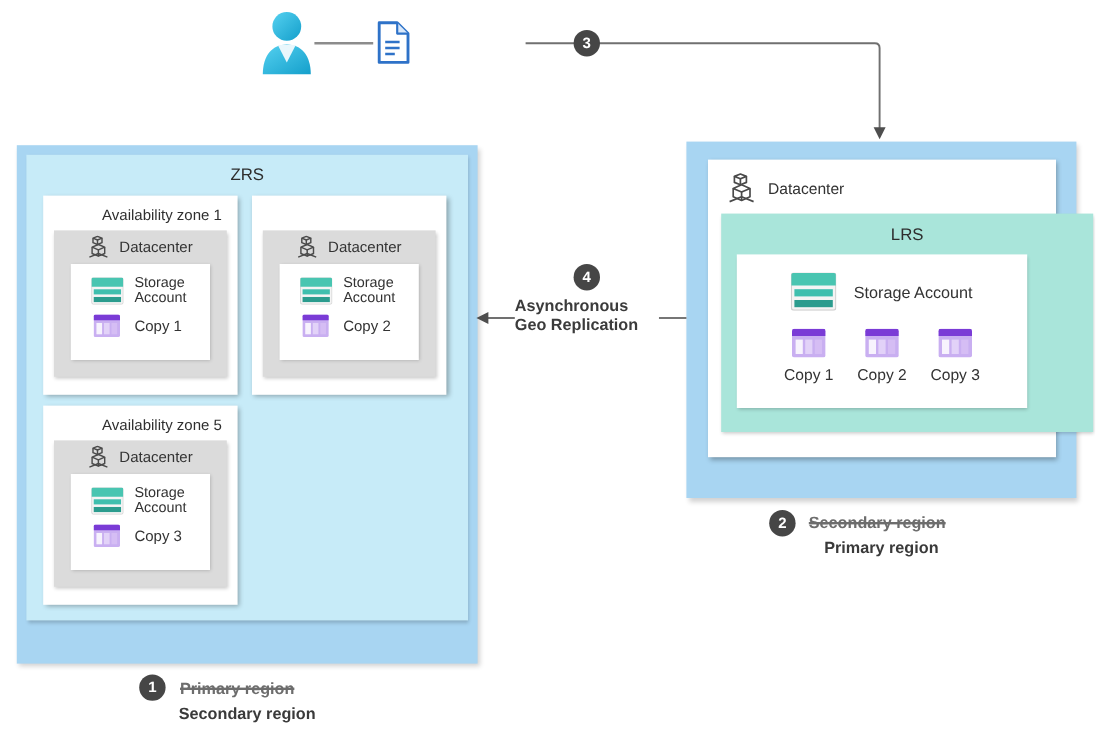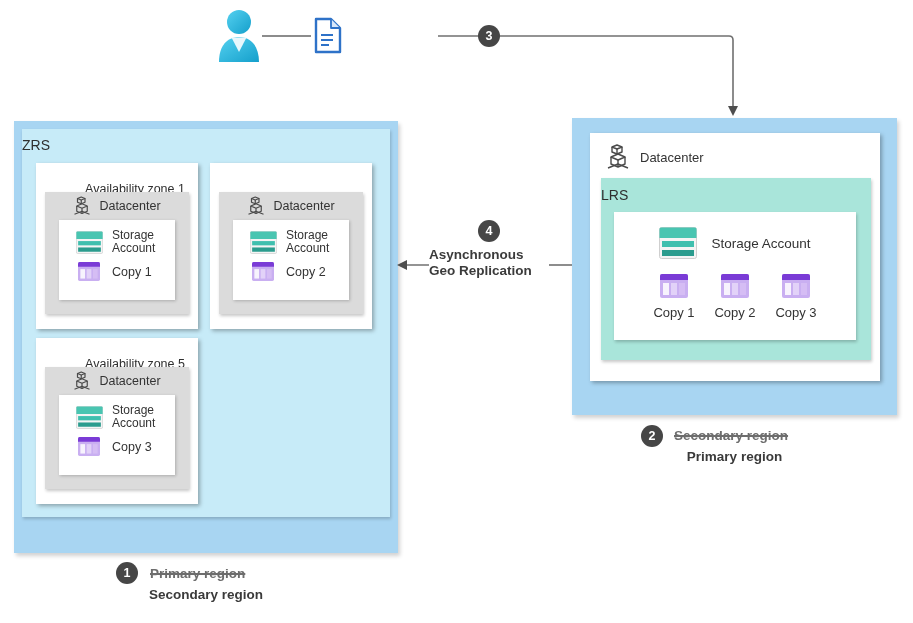--- a/index.html
+++ b/index.html
@@ -32,37 +32,37 @@
   .region-box{position:absolute;background:var(--c-region-fill);
     box-shadow:2px 3px 4px rgba(0,0,0,0.18);z-index:1;}
   .box-right{left:572px;top:118px;width:325px;height:297px;}
   .box-left{left:14px;top:121px;width:384px;height:432px;}
 
   .white-panel{position:absolute;background:#fff;box-shadow:2px 2px 4px rgba(0,0,0,0.3);}
   .rp-white{left:18px;top:15px;width:290px;height:248px;}
   .dc-header{display:flex;align-items:center;gap:10px;padding:11px 0 0 16px;}
   .dc-header .label{font-size:13px;color:#333;}
 
-  .teal-panel{position:absolute;left:11px;top:45px;width:270px;height:182px;
+  .teal-panel{position:absolute;left:11px;top:45px;width:310px;height:182px;
     background:var(--c-lrs-panel-fill);box-shadow:1px 2px 3px rgba(0,0,0,0.22);}
-  .panel-title{text-align:left;font-size:14px;color:#2e2e2e;padding-top:9px;}
+  .panel-title{text-align:center;font-size:14px;color:#2e2e2e;padding-top:9px;}
   .teal-inner{position:absolute;left:13px;top:34px;width:242px;height:128px;
     background:#fff;box-shadow:1px 2px 3px rgba(0,0,0,0.22);}
   .storage-row{display:flex;align-items:center;justify-content:center;gap:14px;margin-top:15px;}
   .storage-row .label{font-size:13.5px;color:#333;}
   .copies-row{display:flex;justify-content:center;gap:17px;margin-top:15px;}
   .copy-item{width:44px;display:flex;flex-direction:column;align-items:center;}
   .copy-item .label{font-size:13px;color:#333;margin-top:7px;white-space:nowrap;}
 
   
   .zrs-panel{position:absolute;left:8px;top:8px;width:368px;height:388px;
     background:var(--c-zrs-panel-fill);box-shadow:1px 2px 3px rgba(0,0,0,0.2);}
   .zone-card{position:absolute;width:162px;height:166px;background:#fff;
     box-shadow:2px 2px 4px rgba(0,0,0,0.3);}
-  .zone-title{text-align:center;font-size:12.5px;color:#2f2f2f;padding-top:19px;margin-left:36px;}
+  .zone-title{text-align:center;font-size:12.5px;color:#2f2f2f;padding-top:9px;margin-left:36px;}
   .zone-gray{position:absolute;left:9px;top:29px;width:144px;height:122px;
     background:var(--c-datacenter-panel-fill);box-shadow:1px 2px 3px rgba(0,0,0,0.22);}
   .zone-dc-header{display:flex;align-items:center;justify-content:center;gap:8px;height:28px;}
   .zone-dc-header .label{font-size:12.5px;color:#333;}
   .zone-inner{position:absolute;left:14px;top:28px;width:116px;height:80px;background:#fff;
     box-shadow:1px 1px 3px rgba(0,0,0,0.22);padding-top:9px;}
   .zone-row{display:flex;align-items:center;gap:9px;padding-left:16px;}
   .zone-row + .zone-row{margin-top:7px;}
   .icon-col{width:28px;display:flex;justify-content:center;}
   .zone-storage-label{font-size:12px;line-height:13px;color:#333;width:52px;}

